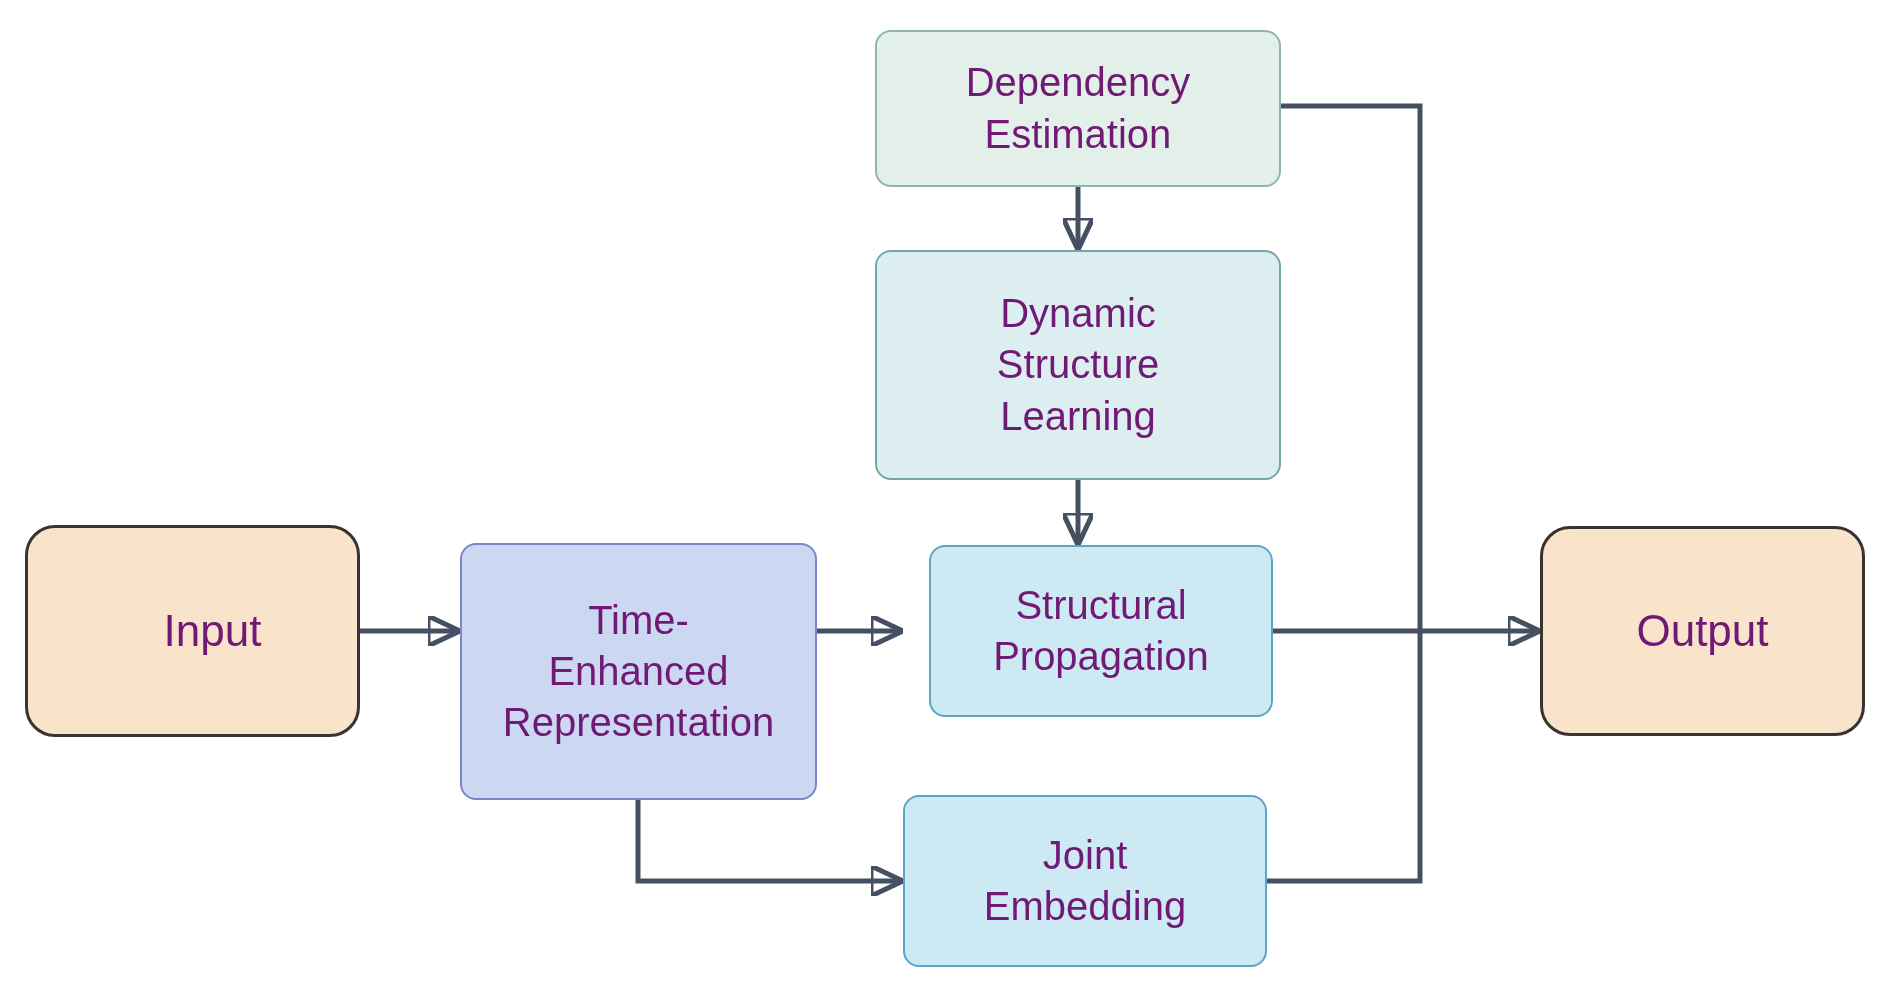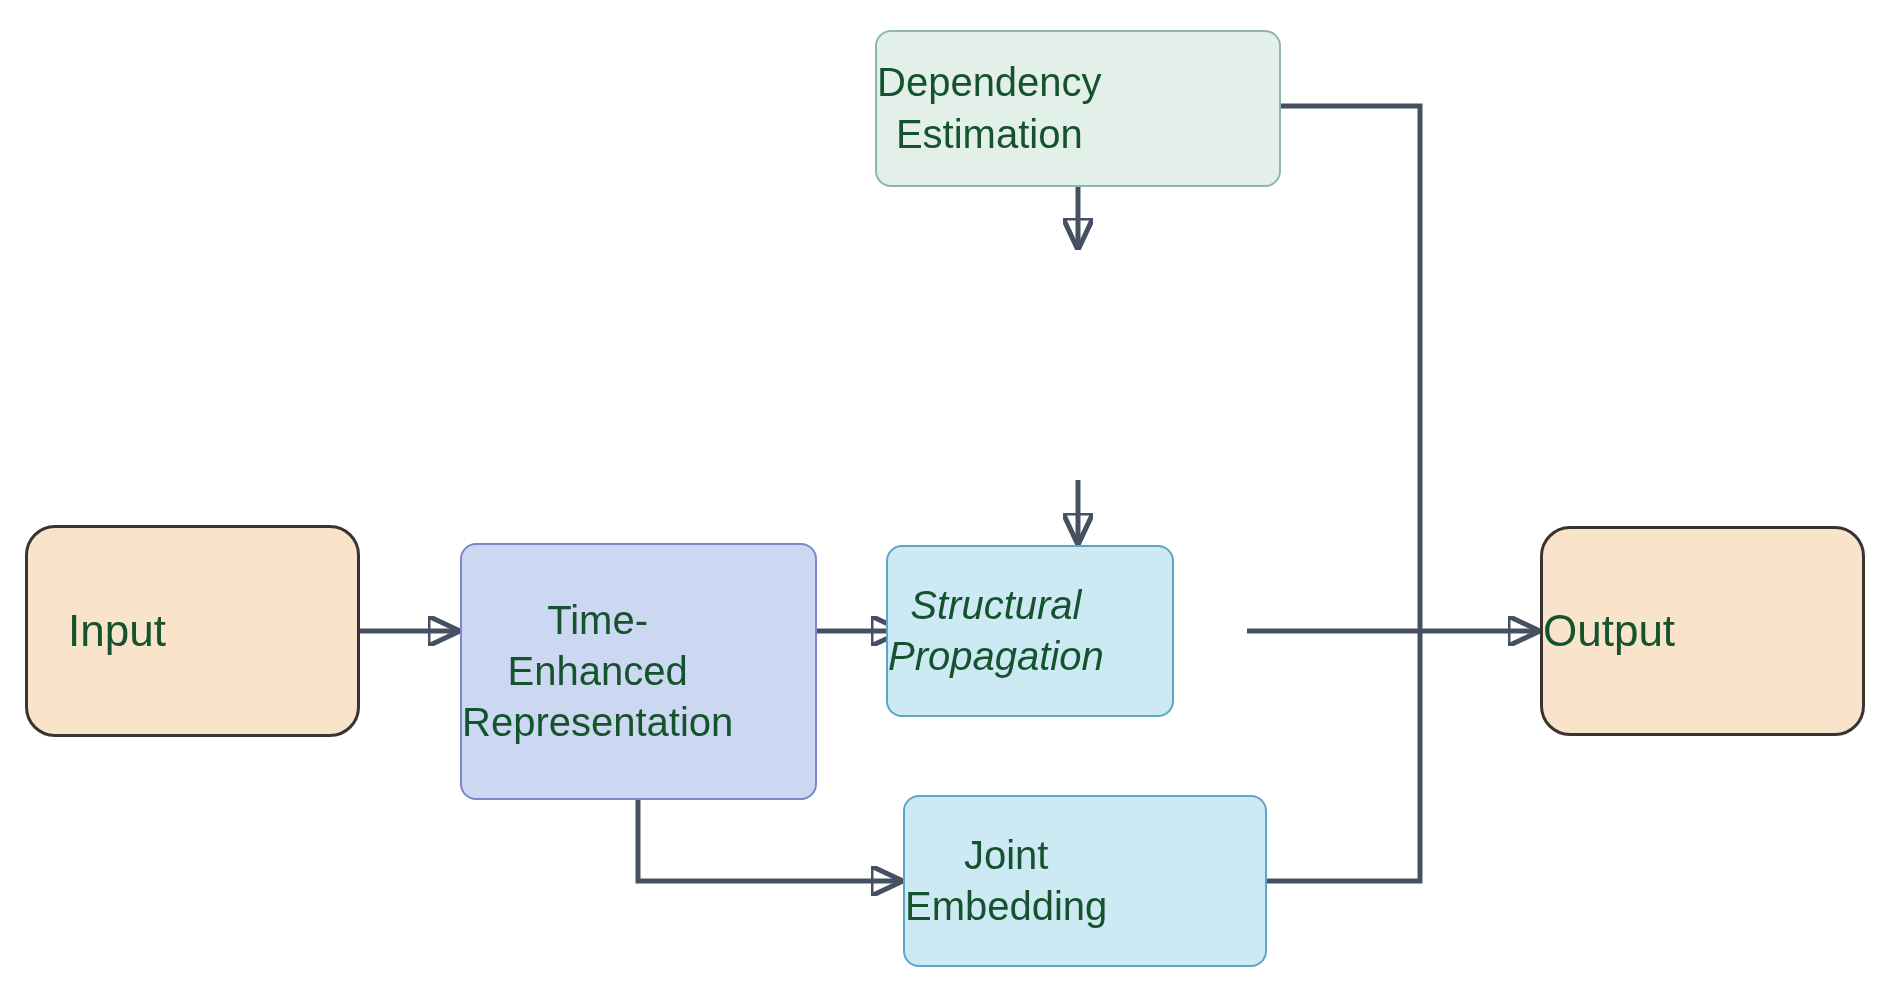--- a/index.html
+++ b/index.html
@@ -28,22 +28,23 @@
     stroke: #465063;
     stroke-width: 5;
     stroke-linejoin: miter;
     stroke-linecap: butt;
   }
   .node {
     position: absolute;
     box-sizing: border-box;
     display: flex;
     align-items: center;
+    justify-content: center;
     text-align: center;
-    color: #14532d;
+    color: #701a75;
   }
   .node .label {
     white-space: pre-line;
     line-height: 1.28;
   }
   
   .node.terminal {
     background: #f9e4cb;
     border: 3px solid #3a342e;
     border-radius: 30px;
@@ -110,22 +111,27 @@
     <span class="label">Time-
 Enhanced
 Representation</span>
   </div>
 
   <div class="node mint" style="left:875px; top:30px; width:406px; height:157px;">
     <span class="label">Dependency
 Estimation</span>
   </div>
 
+  <div class="node teal" style="left:875px; top:250px; width:406px; height:230px;">
+    <span class="label">Dynamic
+Structure
+Learning</span>
+  </div>
 
-  <div class="node blue" style="left:886px; top:545px; width:288px; height:172px;font-style:italic;">
+  <div class="node blue" style="left:929px; top:545px; width:344px; height:172px;">
     <span class="label">Structural
 Propagation</span>
   </div>
 
   <div class="node blue" style="left:903px; top:795px; width:364px; height:172px;">
     <span class="label">Joint
 Embedding</span>
   </div>
 
   <div class="node terminal" style="left:1540px; top:526px; width:325px; height:210px;">

